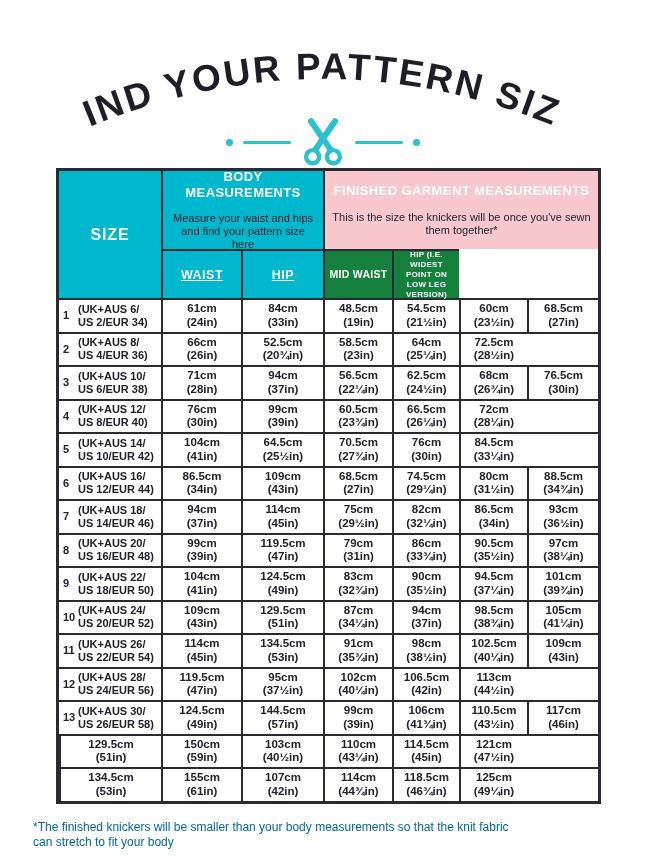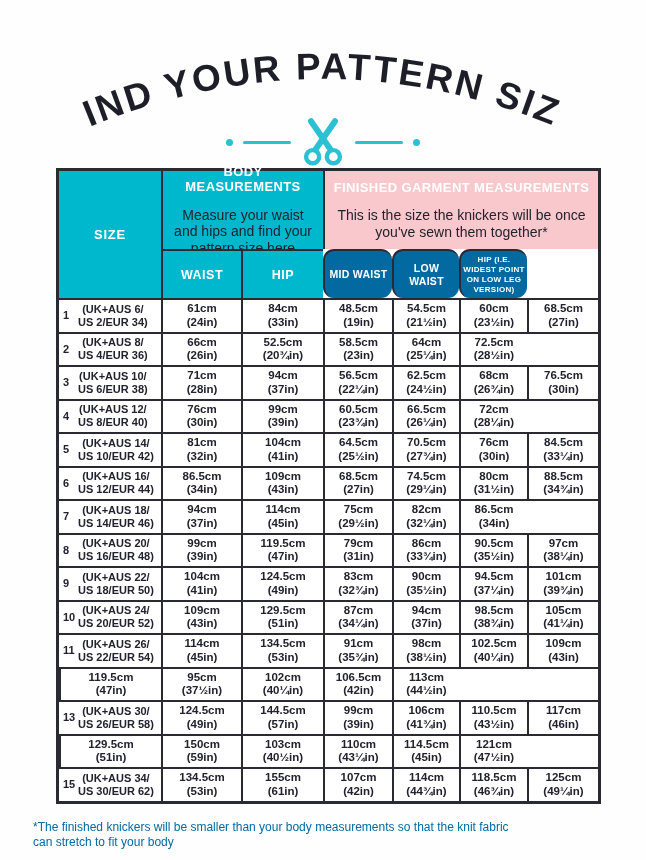--- a/index.html
+++ b/index.html
@@ -34,59 +34,59 @@
   }
   .thead {
     display: grid;
     grid-template-columns: 102px 80px 82px 69px 67px 68px 71px;
     grid-template-rows: 78px 49px;
   }
   .hcell { display: flex; flex-direction: column; align-items: center; justify-content: center; text-align: center; }
   .cell-size {
     grid-column: 1; grid-row: 1 / 3;
     background: #00b8ce; color: #ffffff;
-    font-weight: 700; font-size: 13px; letter-spacing: 0.8px;
+    font-weight: 700; font-size: 16px; letter-spacing: 0.8px;
   }
   .group-body {
     grid-column: 2 / 4; grid-row: 1;
     background: #00b8ce; border-left: 2px solid #2a2a33;
     padding: 4px 6px;
   }
   .group-garment {
     grid-column: 4 / 8; grid-row: 1;
     background: #f9c8cc; border-left: 2px solid #2a2a33;
     padding: 4px 6px;
   }
   .group-title { color: #ffffff; font-weight: 700; font-size: 13px; letter-spacing: 0.4px; line-height: 1.2; }
-  .group-sub { color: #22222e; font-weight: 500; font-size: 14px; line-height: 1.18; margin-top: 12px; }
+  .group-sub { color: #22222e; font-weight: 500; font-size: 11px; line-height: 1.18; margin-top: 12px; }
   .sub-teal  { background: #00b8ce; color: #ffffff; font-weight: 700; font-size: 12.5px; letter-spacing: 0.5px;
-               border-top: 2px solid #2a2a33; border-left: 2px solid #2a2a33; }
-  .sub-pink  { background: #0369a1; color: #ffffff; font-weight: 700; font-size: 10.5px; letter-spacing: 0.3px;
-               border-top: 2px solid #2a2a33; border-left: 2px solid #2a2a33; line-height: 1.2; padding: 1px 3px; border-radius: 11px; }
+               border-top: 2px solid #2a2a33; border-left: 2px solid #2a2a33; text-decoration: underline; }
+  .sub-pink  { background: #15803d; color: #ffffff; font-weight: 700; font-size: 10.5px; letter-spacing: 0.3px;
+               border-top: 2px solid #2a2a33; border-left: 2px solid #2a2a33; line-height: 1.2; padding: 1px 3px; }
   .sub-pink.small { font-size: 8px; line-height: 1.25; padding: 1px 2px; }
 
   .trow {
     display: grid;
     grid-template-columns: 102px 80px 82px 69px 67px 68px 71px;
     border-top: 2px solid #2a2a33;
     min-height: 31.5px;
   }
   .tc {
     display: flex; align-items: center; justify-content: center;
     text-align: center; white-space: pre-line;
     border-left: 2px solid #2a2a33;
     font-weight: 700; font-size: 11.5px; line-height: 1.18;
     color: #22222e; padding: 2px 1px;
   }
   .tc.size-lbl {
     border-left: none; justify-content: flex-start; text-align: left;
     padding-left: 4px; font-size: 11px;
   }
   .size-num { width: 15px; flex: none; }
-  .size-label-text { white-space: pre-line; text-align: center; }
+  .size-label-text { white-space: pre-line; }
 
   
   .footnote {
     position: absolute; left: 33px; top: 820px; width: 600px;
     font-size: 12px; font-weight: 500; line-height: 1.25;
     color: #0369a1; white-space: pre-line;
   }
 </style>
 </head>
 <body>
@@ -125,21 +125,20 @@
         <div class="group-title">BODY MEASUREMENTS</div>
         <div class="group-sub">Measure your waist and hips and find your pattern size here</div>
       </div>
       <div class="hcell group-garment">
         <div class="group-title">FINISHED GARMENT MEASUREMENTS</div>
         <div class="group-sub">This is the size the knickers will be once you've sewn them together*</div>
       </div>
       <div class="hcell sub-teal">WAIST</div>
       <div class="hcell sub-teal">HIP</div>
       <div class="hcell sub-pink">MID WAIST</div>
-      <div class="hcell sub-pink">LOW WAIST</div>
       <div class="hcell sub-pink small">HIP (I.E. WIDEST POINT ON LOW LEG VERSION)</div>
     </div>
 
     <div class="tbody">
 
         <div class="trow">
           <div class="tc size-lbl">
             <span class="size-num">1</span>
             <span class="size-label-text">(UK+AUS 6/
 US 2/EUR 34)</span>
@@ -213,22 +212,20 @@
           <div class="tc">72cm
 (28¼in)</div>
         </div>
 
         <div class="trow">
           <div class="tc size-lbl">
             <span class="size-num">5</span>
             <span class="size-label-text">(UK+AUS 14/
 US 10/EUR 42)</span>
           </div>
-          <div class="tc">81cm
-(32in)</div>
           <div class="tc">104cm
 (41in)</div>
           <div class="tc">64.5cm
 (25½in)</div>
           <div class="tc">70.5cm
 (27¾in)</div>
           <div class="tc">76cm
 (30in)</div>
           <div class="tc">84.5cm
 (33¼in)</div>
@@ -263,20 +260,22 @@
           <div class="tc">94cm
 (37in)</div>
           <div class="tc">114cm
 (45in)</div>
           <div class="tc">75cm
 (29½in)</div>
           <div class="tc">82cm
 (32¼in)</div>
           <div class="tc">86.5cm
 (34in)</div>
+          <div class="tc">93cm
+(36½in)</div>
         </div>
 
         <div class="trow">
           <div class="tc size-lbl">
             <span class="size-num">8</span>
             <span class="size-label-text">(UK+AUS 20/
 US 16/EUR 48)</span>
           </div>
           <div class="tc">99cm
 (39in)</div>
@@ -346,20 +345,25 @@
 (35¾in)</div>
           <div class="tc">98cm
 (38½in)</div>
           <div class="tc">102.5cm
 (40¼in)</div>
           <div class="tc">109cm
 (43in)</div>
         </div>
 
         <div class="trow">
+          <div class="tc size-lbl">
+            <span class="size-num">12</span>
+            <span class="size-label-text">(UK+AUS 28/
+US 24/EUR 56)</span>
+          </div>
           <div class="tc">119.5cm
 (47in)</div>
           <div class="tc">95cm
 (37½in)</div>
           <div class="tc">102cm
 (40¼in)</div>
           <div class="tc">106.5cm
 (42in)</div>
           <div class="tc">113cm
 (44½in)</div>
@@ -394,25 +398,20 @@
 (40½in)</div>
           <div class="tc">110cm
 (43¼in)</div>
           <div class="tc">114.5cm
 (45in)</div>
           <div class="tc">121cm
 (47½in)</div>
         </div>
 
         <div class="trow">
-          <div class="tc size-lbl">
-            <span class="size-num">15</span>
-            <span class="size-label-text">(UK+AUS 34/
-US 30/EUR 62)</span>
-          </div>
           <div class="tc">134.5cm
 (53in)</div>
           <div class="tc">155cm
 (61in)</div>
           <div class="tc">107cm
 (42in)</div>
           <div class="tc">114cm
 (44¾in)</div>
           <div class="tc">118.5cm
 (46¾in)</div>

